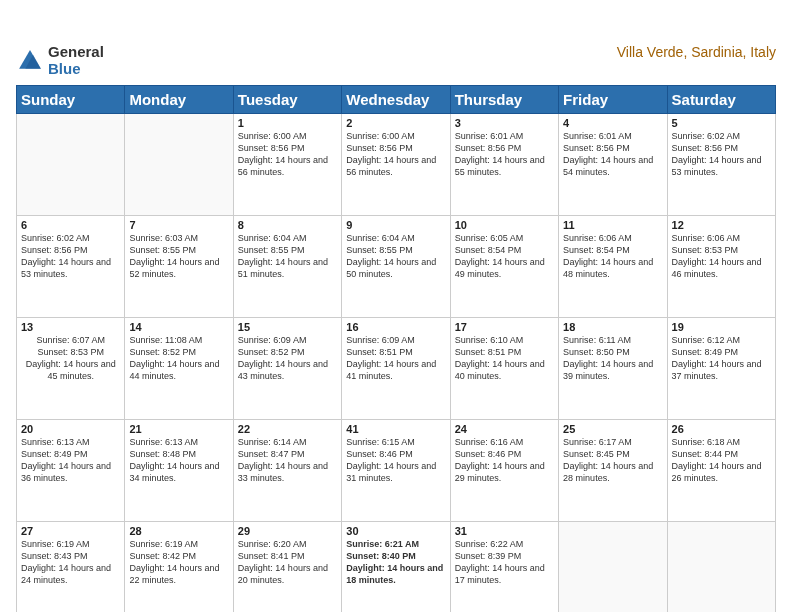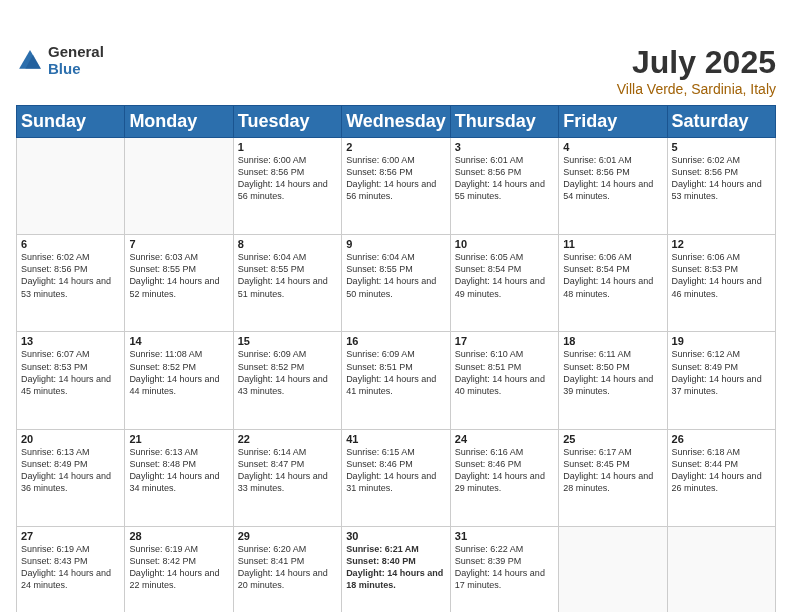--- a/index.html
+++ b/index.html
@@ -61,21 +61,21 @@
       color: #a16207;
     }
     .calendar {
       width: 100%;
       border-collapse: collapse;
       flex: 1;
     }
     .calendar th {
       background: #2c6fad;
       color: #fff;
-      font-size: 18px;
+      font-size: 15px;
       font-weight: bold;
       padding: 5px 4px;
       text-align: left;
       border: 1px solid #1a5490;
     }
     .calendar td {
       border: 1px solid #ccc;
       vertical-align: top;
       padding: 3px 4px;
       font-size: 9.5px;
@@ -111,21 +111,20 @@
       <svg class="logo-icon" viewBox="0 0 36 36">
         <polygon points="18,4 32,28 4,28" fill="#2c6fad"></polygon>
         <polygon points="22,10 32,28 12,28" fill="#1a5490" opacity="0.5"></polygon>
       </svg>
       <div class="logo-text">
         <span class="logo-general">General</span>
         <span class="logo-blue">Blue</span>
       </div>
     </div>
     <div class="title-block">
-      <div class="main-title">July 2025</div>
       <div class="subtitle">Villa Verde, Sardinia, Italy</div>
     </div>
   </div>
 
   <table class="calendar">
     <thead>
       <tr>
       <th>Sunday</th>
           <th>Monday</th>
           <th>Tuesday</th>
@@ -210,21 +209,21 @@
           <td>
             <span class="day-number">12</span>
             <div class="day-info" style="white-space: pre-line;">Sunrise: 6:06 AM
 Sunset: 8:53 PM
 Daylight: 14 hours and 46 minutes.</div>
           </td>
         </tr>
         <tr>
           <td>
             <span class="day-number">13</span>
-            <div class="day-info" style="white-space: pre-line;">Sunrise: 6:07 AM
+            <div class="day-info" style="white-space: pre-line; text-align: center;">Sunrise: 6:07 AM
 Sunset: 8:53 PM
 Daylight: 14 hours and 45 minutes.</div>
           </td>
           <td>
             <span class="day-number">14</span>
             <div class="day-info" style="white-space: pre-line;">Sunrise: 11:08 AM
 Sunset: 8:52 PM
 Daylight: 14 hours and 44 minutes.</div>
           </td>
           <td>

